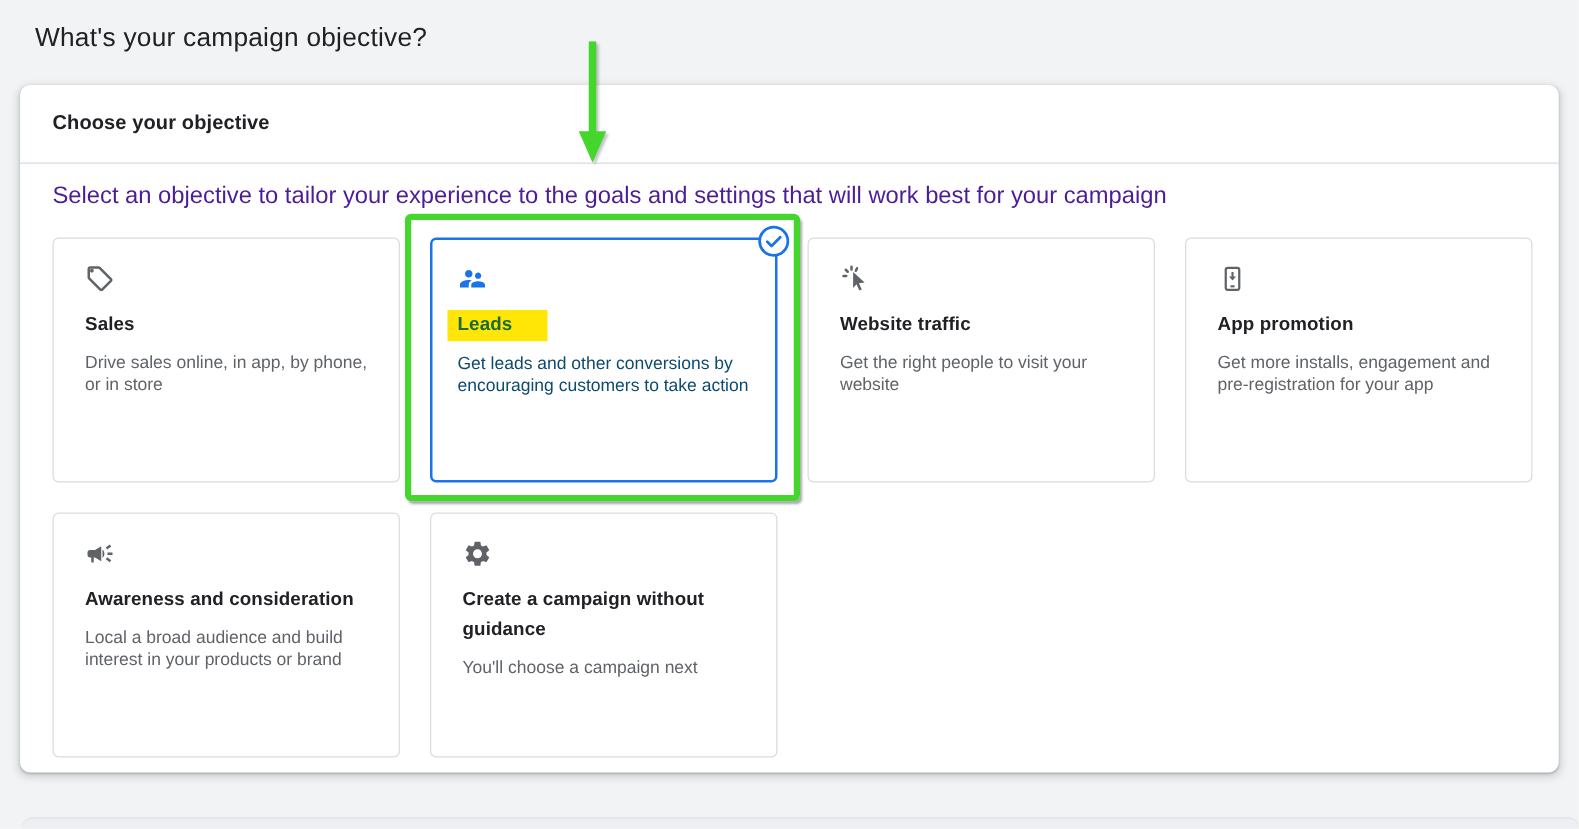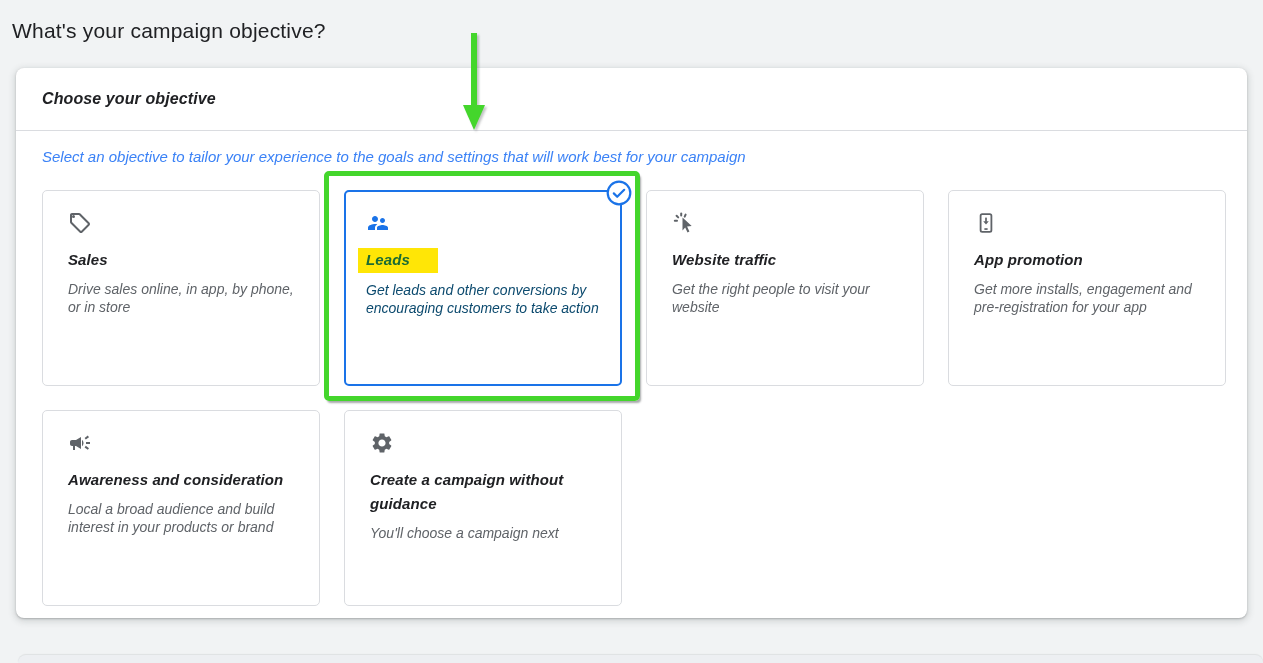--- a/index.html
+++ b/index.html
@@ -5,36 +5,35 @@
   * { margin:0; padding:0; box-sizing:border-box; }
   html,body { width:1263px; height:663px; }
   body {
     position:relative;
     background:#f1f3f4;
     font-family:"Liberation Sans", sans-serif;
     color:#202124;
     overflow:hidden;
   }
   .page-title {
-    position:absolute; left:12px; top:19px;
+    position:absolute; left:28px; top:19px;
     font-size:21px; font-weight:400; color:#202124; letter-spacing:.2px;
   }
   .panel {
     position:absolute; left:16px; top:68px; width:1231px; height:550px;
     background:#fff; border-radius:8px;
     box-shadow:0 1px 2px rgba(60,64,67,.3), 0 2px 6px 2px rgba(60,64,67,.15);
-    font-style:italic;
   }
   .panel-header {
     height:63px; display:flex; align-items:center;
     padding:0 26px; border-bottom:1px solid #dadce0;
     font-size:16px; font-weight:700; color:#202124; letter-spacing:.1px;
   }
   .panel-body { padding:17px 26px 0 26px; }
-  .subtitle { font-size:15px; color:#3b82f6; line-height:18px; }
+  .subtitle { font-size:19px; color:#4c1d95; line-height:18px; }
   .grid {
     margin-top:24px;
     display:grid;
     grid-template-columns:repeat(4, 278px);
     grid-auto-rows:196px;
     gap:24px;
   }
   .obj-card {
     position:relative;
     background:#fff;

